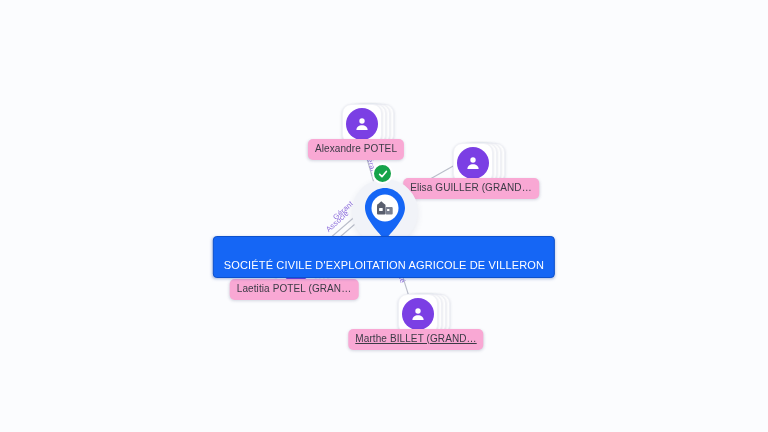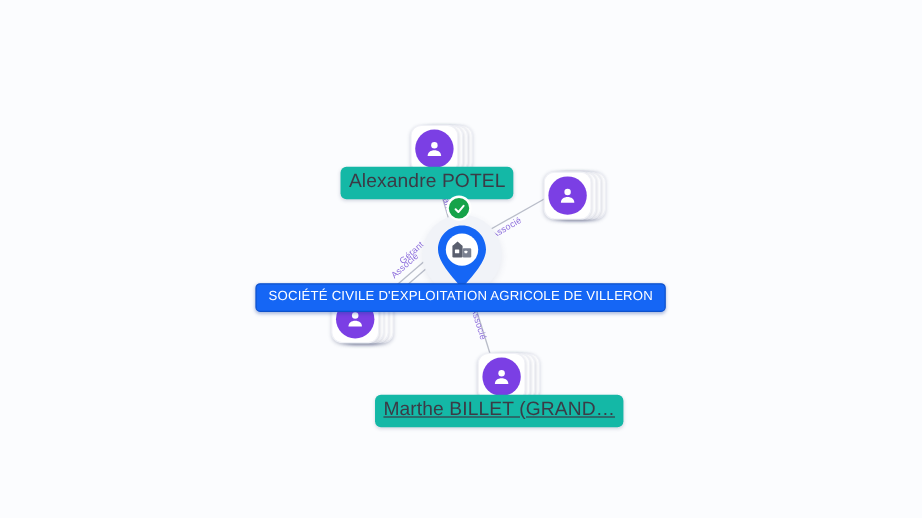--- a/index.html
+++ b/index.html
@@ -103,35 +103,35 @@
     border: 2px solid #ffffff;
     display: flex;
     align-items: center;
     justify-content: center;
   }
 
   
   .label {
     position: absolute;
     transform: translateX(-50%);
-    background: #14b8a6;
+    background: #f9a8d4;
     color: #3b3b46;
-    font-size: 16px;
+    font-size: 10px;
     line-height: 1;
     padding: 5px 7px 6px 7px;
     border-radius: 5px;
     box-shadow: 0 1px 3px rgba(60,70,110,0.20);
     white-space: nowrap;
     letter-spacing: 0.1px;
   }
   .label.company {
     background: #1566f5;
     color: #ffffff;
     font-size: 11px;
-    padding: 5px 10px 6px 10px;
+    padding: 23px 10px 6px 10px;
     border-radius: 4px;
     border: 1px solid #0d51cc;
     letter-spacing: 0.15px;
     box-shadow: 0 1px 3px rgba(20,60,160,0.35);
     z-index: 40;
   }
 
   
   .edge-label {
     position: absolute;
@@ -195,36 +195,38 @@
       <div class="card c0">
         <div class="person-circle">
           <svg width="18" height="18" viewBox="0 0 24 24" fill="#ffffff">
             <circle cx="12" cy="8" r="3.6"></circle>
             <path d="M4.5 20c0-4.1 3.4-6.4 7.5-6.4s7.5 2.3 7.5 6.4z"></path>
           </svg>
         </div>
       </div>
     </div>
   </div>
+  <div class="label" style="left:471px; top:178px;">Elisa GUILLER (GRAND…</div>
 
   <div class="node" style="left:295px; top:265px;">
     <div class="person-stack">
       <div class="card c3"></div>
       <div class="card c2"></div>
       <div class="card c1"></div>
       <div class="card c0">
         <div class="person-circle">
           <svg width="18" height="18" viewBox="0 0 24 24" fill="#ffffff">
             <circle cx="12" cy="8" r="3.6"></circle>
             <path d="M4.5 20c0-4.1 3.4-6.4 7.5-6.4s7.5 2.3 7.5 6.4z"></path>
           </svg>
         </div>
       </div>
     </div>
   </div>
+  <div class="label" style="left:294px; top:279px;">Laetitia POTEL (GRAN…</div>
 
   <div class="node" style="left:417px; top:313px;">
     <div class="person-stack">
       <div class="card c3"></div>
       <div class="card c2"></div>
       <div class="card c1"></div>
       <div class="card c0">
         <div class="person-circle">
           <svg width="18" height="18" viewBox="0 0 24 24" fill="#ffffff">
             <circle cx="12" cy="8" r="3.6"></circle>

